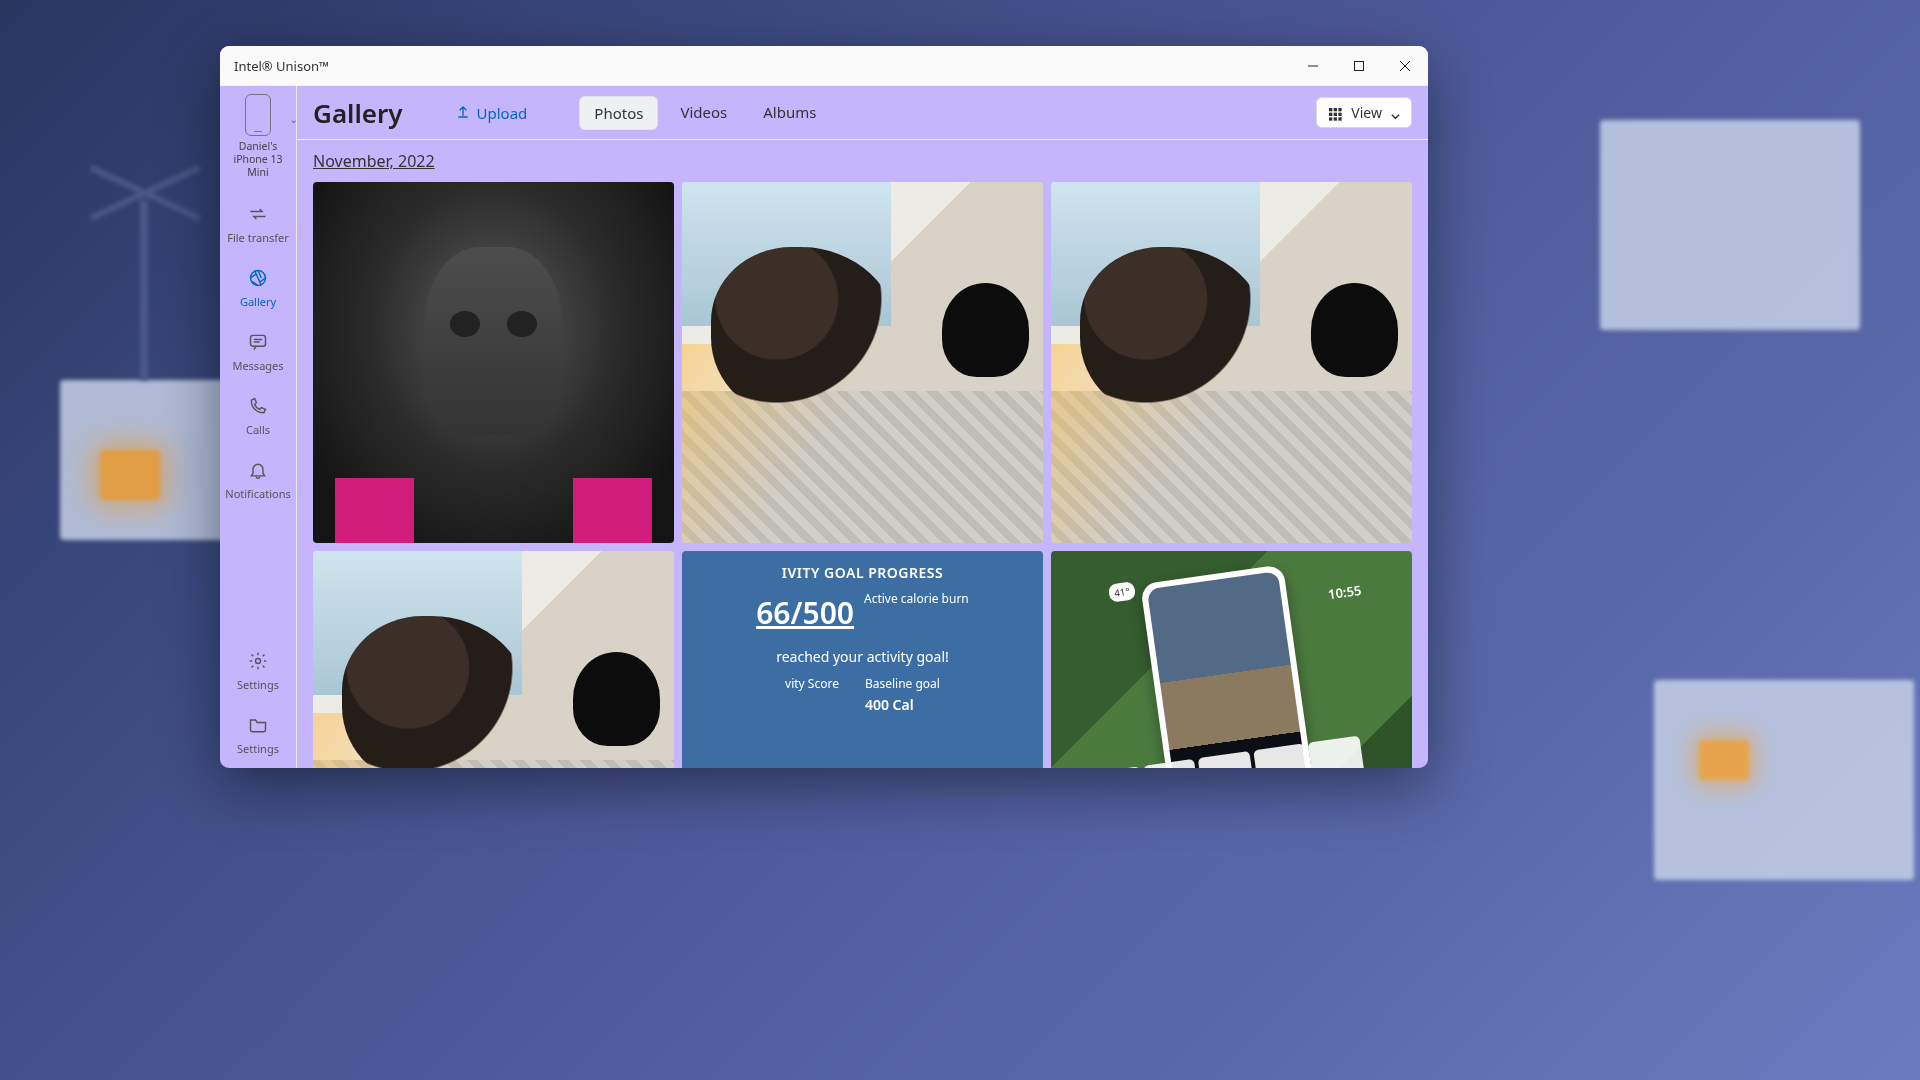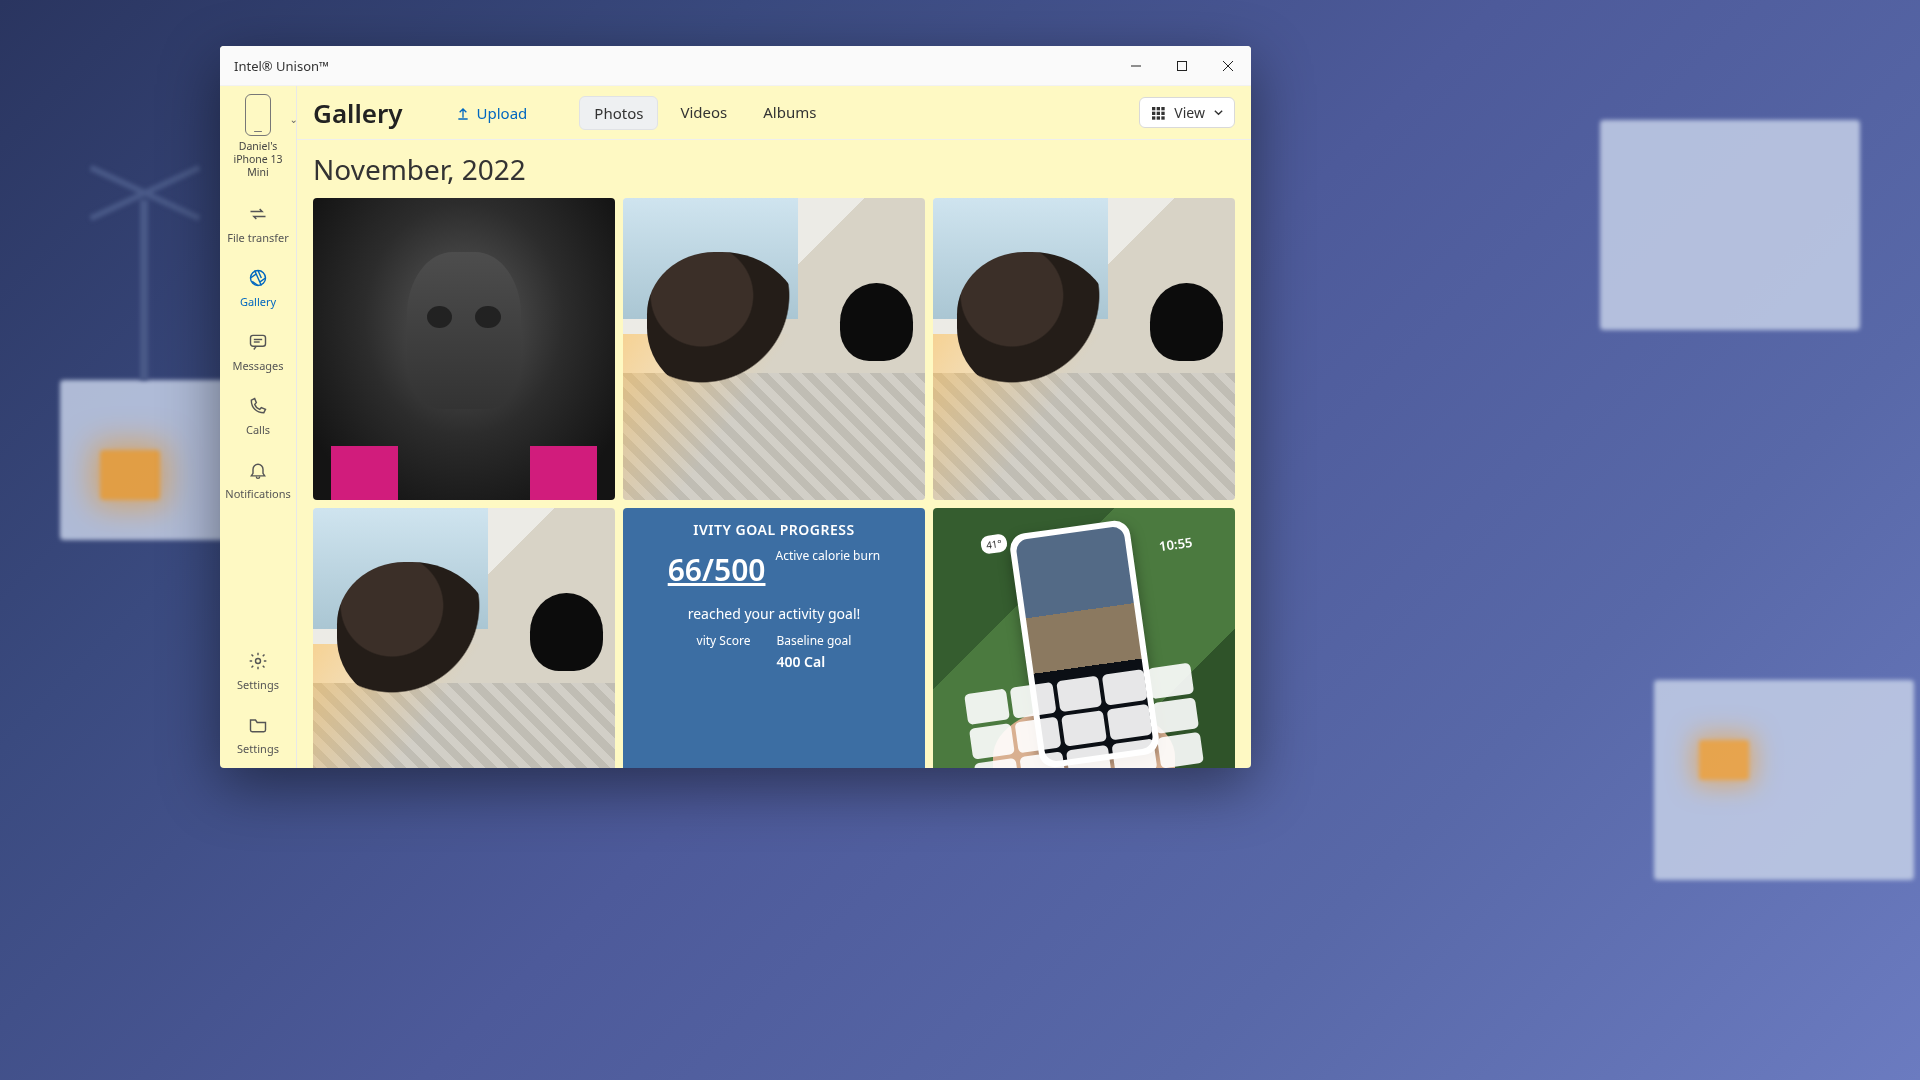--- a/index.html
+++ b/index.html
@@ -16,23 +16,23 @@
   .bg-house.br    { right:6px;  bottom:200px; width:260px; height:200px; }
   .bg-house.br::after { content:""; position:absolute; left:45px; top:60px; width:50px; height:40px; background:#ffae3d; box-shadow: 0 0 24px 6px rgba(255,174,61,0.7); border-radius:3px;}
   .windmill { position:absolute; left:140px; top:200px; width:8px; height:180px; background:#4a5a88; filter:blur(2px);}
   .windmill::before, .windmill::after { content:""; position:absolute; left:-55px; top:-10px; width:120px; height:6px; background:#4a5a88; }
   .windmill::before { transform:rotate(25deg);}
   .windmill::after  { transform:rotate(-25deg);}
 
   .window {
     position: absolute;
     left: 220px; top: 46px;
-    width: 1031px; height: 722px;
-    background: #fef9c3;
-    border-radius: 4px;
+    width: 1208px; height: 722px;
+    background: #c4b5fd;
+    border-radius: 9px;
     box-shadow: 0 18px 60px rgba(0,0,0,0.45);
     display: flex; flex-direction: column;
     overflow: hidden;
   }
   .titlebar {
     height: 40px; flex: 0 0 40px;
     display: flex; align-items: center;
     padding-left: 14px;
     color: #333; font-size: 13px;
     border-bottom: 1px solid #f2f2f2;
@@ -72,37 +72,37 @@
   .sidebar .spacer { flex:1; }
 
   .main { flex:1; display:flex; flex-direction:column; min-width:0;}
   .toolbar {
     height:54px; flex:0 0 54px;
     border-bottom:1px solid #eee;
     display:flex; align-items:center; gap:22px;
     padding: 0 16px;
   }
   .toolbar h1 { font-size:26px; font-weight:600; color:#222; margin-right:30px;}
-  .upload { color:#0067c0; font-size:15px; display:flex; align-items:center; gap:6px; cursor:pointer;}
+  .upload { color:#0067c0; font-size:15px; display:flex; align-items:flex-start; gap:6px; cursor:pointer;}
   .upload svg { width:16px; height:16px; }
   .tabs { display:flex; gap:8px; margin-left:30px;}
   .tab { padding:6px 14px; font-size:15px; color:#333; border-radius:6px; cursor:pointer;}
   .tab.active { background:#eef0f2; border:1px solid #e0e2e5;}
   .view-btn {
     margin-left:auto;
     border:1px solid #d9d9d9; border-radius:6px;
     padding:5px 10px; font-size:14px; color:#333;
-    display:flex; align-items:center; gap:8px; cursor:pointer;
+    display:flex; align-items:flex-end; gap:8px; cursor:pointer;
     background:#fff;
   }
   .view-btn svg.grid { width:16px; height:16px; }
   .view-btn svg.chev { width:11px; height:11px; }
 
   .content { flex:1; overflow:auto; padding: 8px 16px 0 16px;}
-  .month { font-size:28px; color:#333; margin: 2px 0 10px 0;}
+  .month { font-size:16px; color:#333; margin: 2px 0 10px 0; text-decoration: underline;}
   .grid {
     display:grid;
     grid-template-columns: repeat(3, 1fr);
     gap:8px;
   }
   .cell { aspect-ratio: 1/1; border-radius:4px; overflow:hidden; position:relative; background:#333;}
   
   .th-scale { background: radial-gradient(ellipse 60% 70% at 50% 40%, #5c5c5c 0%, #2c2c2c 55%, #141414 100%);}
   .th-scale::before, .th-scale::after { content:""; position:absolute; bottom:0; width:22%; height:18%; background:#d11c7c;}
   .th-scale::before { left:6%; } .th-scale::after { right:6%; }

